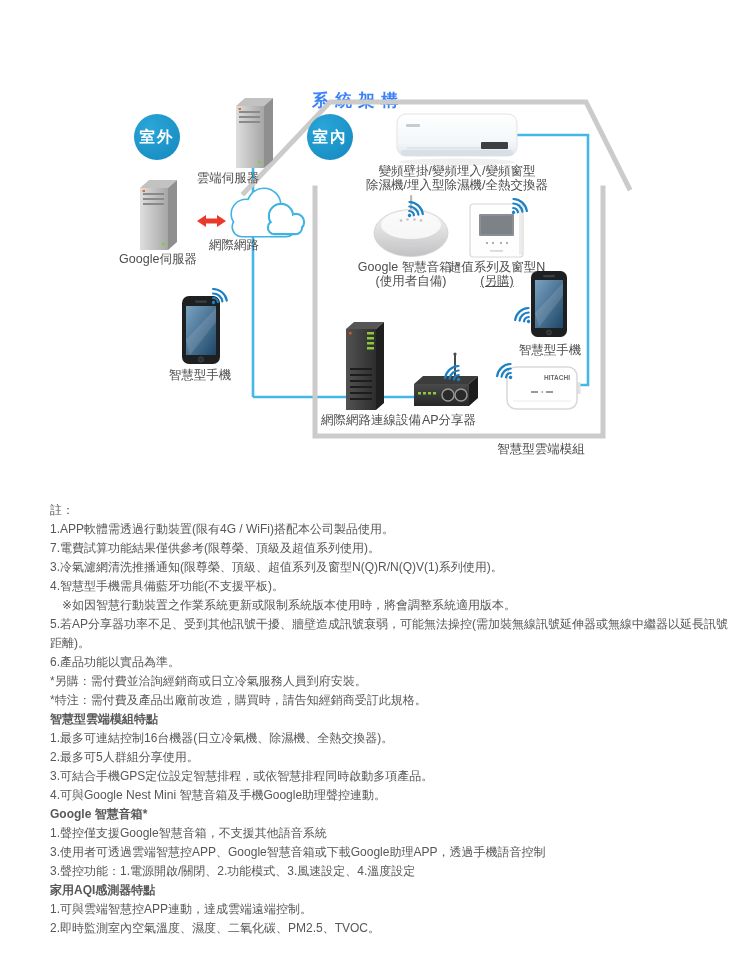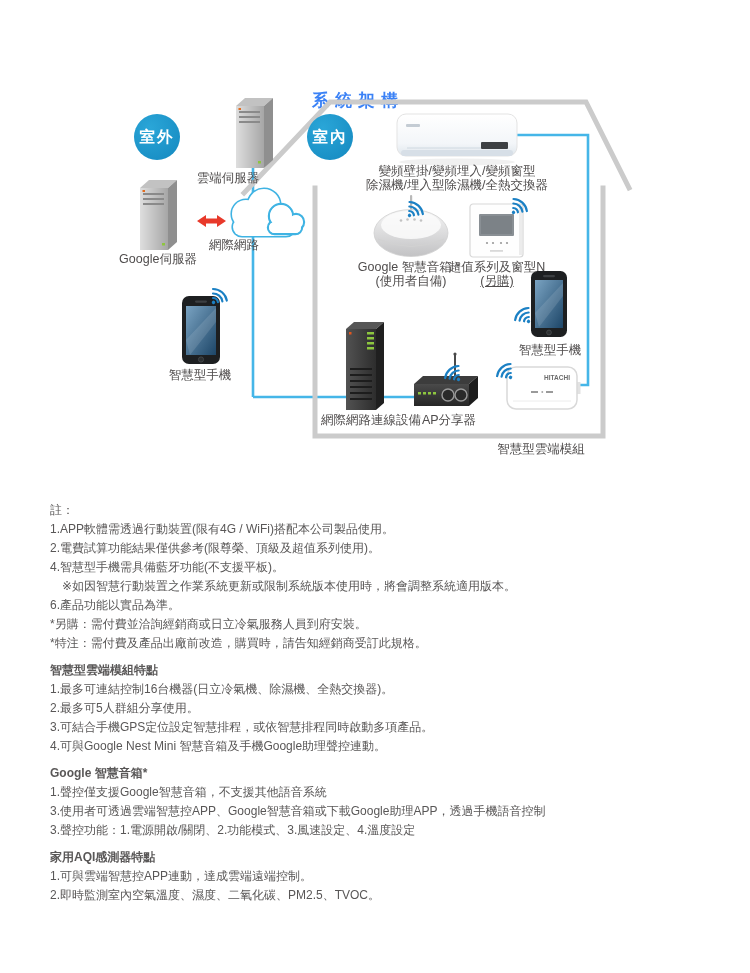--- a/index.html
+++ b/index.html
@@ -22,21 +22,21 @@
   }
   .dlabel{
     position:absolute;transform:translateX(-50%);font-size:12.5px;color:#4f4c4c;
     white-space:nowrap;text-align:center;z-index:4;line-height:14px;
   }
   .notes{
     position:absolute;left:50px;top:501px;width:684px;
     font-size:12px;line-height:19px;color:#595757;
   }
   .notes .indent{padding-left:12px;}
-  .section{margin-top:8px;}
+  .section{margin-top:0;}
   .section .head{font-weight:bold;}
 </style>
 </head>
 <body>
 
 <div class="title">系統架構</div>
 
 <div class="diagram">
   <svg width="750" height="470" viewBox="0 0 750 470">
     <defs>
@@ -237,23 +237,25 @@
   <div class="dlabel" style="left:497px;top:274px;text-decoration:underline;">(另購)</div>
   <div class="dlabel" style="left:550px;top:343px;">智慧型手機</div>
   <div class="dlabel" style="left:371px;top:413px;">網際網路連線設備</div>
   <div class="dlabel" style="left:449px;top:413px;">AP分享器</div>
   <div class="dlabel" style="left:541px;top:413px;margin-top:29px;">智慧型雲端模組</div>
 </div>
 
 <div class="notes">
   <div>註：</div>
   <div>1.APP軟體需透過行動裝置(限有4G / WiFi)搭配本公司製品使用。</div>
-  <div>2.電費試算功能結果僅供參考(限尊榮、頂級及超值系列使用)。</div>
+  <div>7.電費試算功能結果僅供參考(限尊榮、頂級及超值系列使用)。</div>
+  <div>3.冷氣濾網清洗推播通知(限尊榮、頂級、超值系列及窗型N(Q)R/N(Q)V(1)系列使用)。</div>
   <div>4.智慧型手機需具備藍牙功能(不支援平板)。</div>
   <div class="indent">※如因智慧行動裝置之作業系統更新或限制系統版本使用時，將會調整系統適用版本。</div>
+  <div>5.若AP分享器功率不足、受到其他訊號干擾、牆壁造成訊號衰弱，可能無法操控(需加裝無線訊號延伸器或無線中繼器以延長訊號距離)。</div>
   <div>6.產品功能以實品為準。</div>
   <div>*另購：需付費並洽詢經銷商或日立冷氣服務人員到府安裝。</div>
   <div>*特注：需付費及產品出廠前改造，購買時，請告知經銷商受訂此規格。</div>
 
   <div class="section">
     <div class="head">智慧型雲端模組特點</div>
     <div>1.最多可連結控制16台機器(日立冷氣機、除濕機、全熱交換器)。</div>
     <div>2.最多可5人群組分享使用。</div>
     <div>3.可結合手機GPS定位設定智慧排程，或依智慧排程同時啟動多項產品。</div>
     <div>4.可與Google Nest Mini 智慧音箱及手機Google助理聲控連動。</div>

